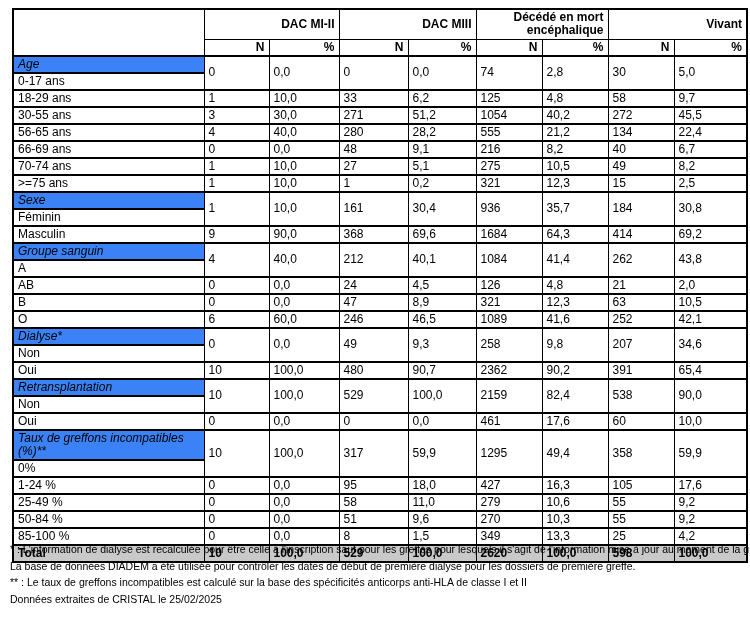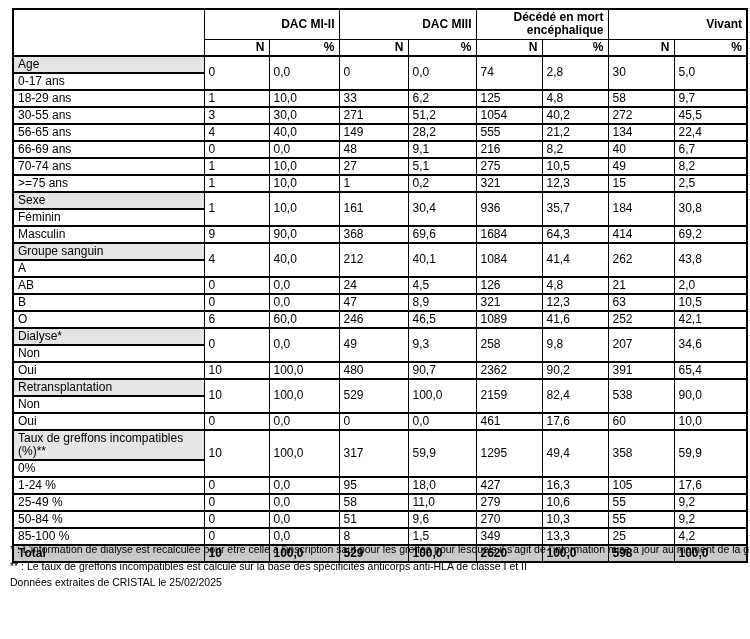--- a/index.html
+++ b/index.html
@@ -56,23 +56,24 @@
     height: 14px;
   }
   th.corner {
     border-bottom-width: 2px;
   }
   
   td.num {
     text-align: right;
   }
   td.group-label {
-    background: #e5e5e5;
+    background: #3b82f6;
     font-weight: bold;
     border-bottom-width: 1px;
+    font-style: italic;
   }
   td.cat-first {
     border-top-width: 1px;
   }
   tr.total-row td {
     background: #c9c9c9;
     font-weight: bold;
     margin-top: 20px;
   }
   tr.body-row td { height: 14px; }
@@ -160,21 +161,21 @@
           <td class="num">51,2</td>
           <td class="num">1054</td>
           <td class="num">40,2</td>
           <td class="num">272</td>
           <td class="num">45,5</td>
         </tr>
         <tr class="body-row">
           <td>56-65 ans</td>
           <td class="num">4</td>
           <td class="num">40,0</td>
-          <td class="num">149</td>
+          <td class="num">280</td>
           <td class="num">28,2</td>
           <td class="num">555</td>
           <td class="num">21,2</td>
           <td class="num">134</td>
           <td class="num">22,4</td>
         </tr>
         <tr class="body-row">
           <td>66-69 ans</td>
           <td class="num">0</td>
           <td class="num">0,0</td>
@@ -396,17 +397,18 @@
           <td class="num">2620</td>
           <td class="num">100,0</td>
           <td class="num">598</td>
           <td class="num">100,0</td>
         </tr>
       </tbody>
   </table>
 
   <div class="footnotes">
     <div>* : L'information de dialyse est recalculée pour être celle à l'inscription sauf pour les greffés pour lesquels il s'agit de l'information mise à jour au moment de la greffe.</div>
+    <div>La base de données DIADEM a été utilisée pour contrôler les dates de début de première dialyse pour les dossiers de première greffe.</div>
     <div>** : Le taux de greffons incompatibles est calculé sur la base des spécificités anticorps anti-HLA de classe I et II</div>
     <div>Données extraites de CRISTAL le 25/02/2025</div>
   </div>
 
 </div>
 
 </body></html>

